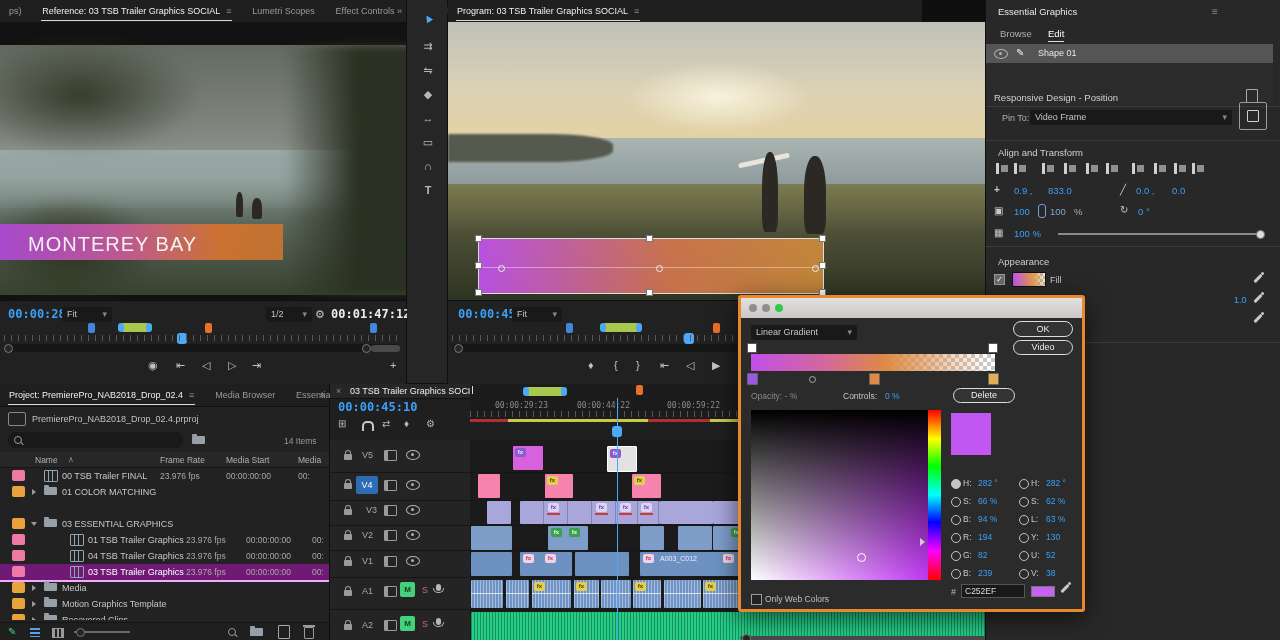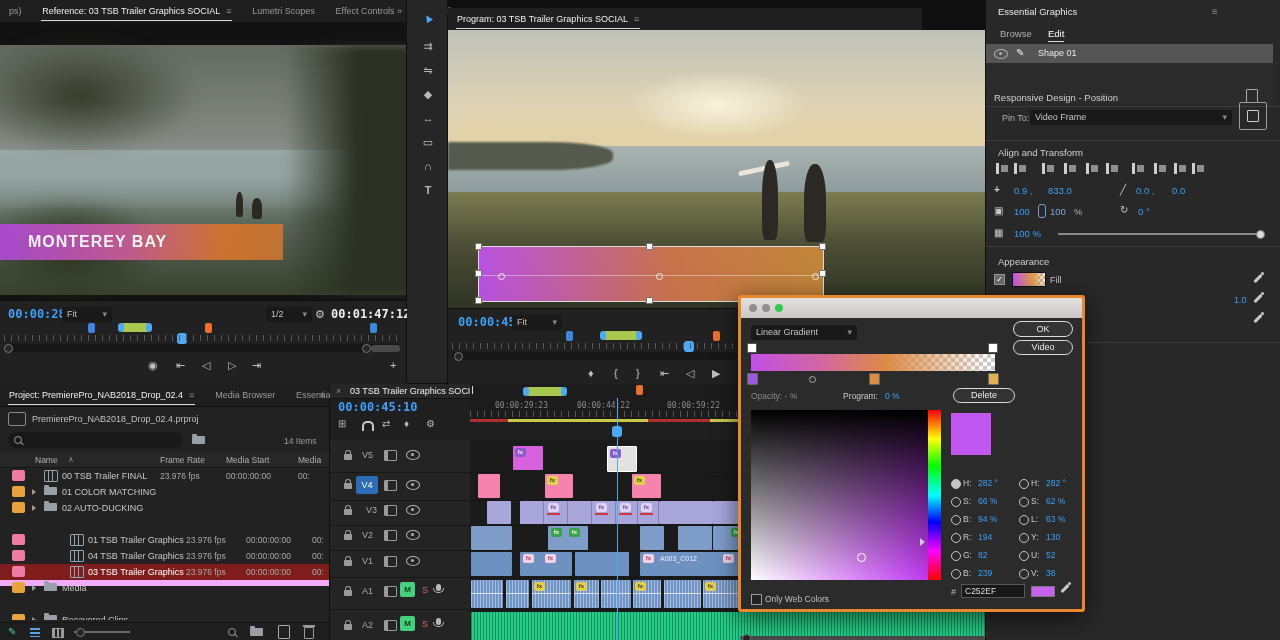--- a/index.html
+++ b/index.html
@@ -54,21 +54,21 @@
   .wave{background-image:repeating-linear-gradient(90deg,rgba(255,255,255,.38) 0 1px,rgba(255,255,255,0) 1px 3px)}
   .wavg{background-image:repeating-linear-gradient(90deg,rgba(0,70,40,.45) 0 1px,rgba(0,0,0,0) 1px 3px)}
   .midln::after{content:'';position:absolute;left:0;right:0;top:45%;height:1px;background:rgba(255,255,255,.7)}
   .lblchip{position:absolute;width:13px;height:11px;border-radius:2px}
   .tri{position:absolute;width:0;height:0;border-left:4px solid #9a9a9a;border-top:3px solid transparent;border-bottom:3px solid transparent}
   .tri.dn{transform:rotate(90deg)}
   .folder{position:absolute;width:13px;height:8px;background:#97a0a8;border-radius:1px}
   .folder::before{content:'';position:absolute;top:-2px;left:0;width:5px;height:2px;background:#97a0a8;border-radius:1px 1px 0 0}
   .seq{position:absolute;width:12px;height:10px;border:1px solid #8fa5b0;border-radius:1px;background:linear-gradient(90deg,transparent 3px,#8fa5b0 3px 4px,transparent 4px 7px,#8fa5b0 7px 8px,transparent 8px)}
   .prow{position:absolute;left:0;width:330px;height:16px}
-  .prow.sel{background:#7f1d1d;border-bottom:6px solid #f0abfc}
+  .prow.sel{background:#701a75;border-bottom:2px solid #f0abfc}
   .pname{position:absolute;top:3px;font-size:9px;color:#c8c8c8;white-space:nowrap}
   .pcol{position:absolute;top:3px;font-size:8.5px;color:#a8a8a8;white-space:nowrap}
   .mag{position:absolute;width:6px;height:6px;border:1px solid #9a9a9a;border-radius:50%}
   .mag::after{content:'';position:absolute;width:4px;height:1px;background:#9a9a9a;transform:rotate(45deg);left:5px;top:6px}
   .radio{position:absolute;left:0;top:1px;width:8px;height:8px;border:1px solid #c4c4c4;border-radius:50%}
   .radio.sel{background:#c4c4c4}
   .cprow{position:absolute;width:66px;height:12px}
   .cplbl{position:absolute;left:12px;top:0;font-size:8.5px;color:#c8c8c8}
   .cpval{position:absolute;left:27px;top:0;font-size:8.5px;color:#3ba0f8}
   .pillbtn{position:absolute;border:1px solid #dcdcdc;border-radius:9px;color:#ececec;font-size:9px;text-align:center;background:rgba(255,255,255,.04)}
@@ -116,21 +116,21 @@
 
     <div class="ab" style="left:0;top:22px;width:406px;height:278px;background:#121212;overflow:hidden">
       <div class="ab" style="left:0;top:23px;width:406px;height:250px;background:linear-gradient(180deg,#636a60 0%,#848a83 38%,#93a09e 52%,#5d6a5e 70%,#39412f 100%)">
         <div class="ab" style="left:0;top:105px;width:406px;height:58px;background:linear-gradient(180deg,#9aa8a6,#8395932e)"></div>
         <div class="ab" style="left:-40px;top:-10px;width:240px;height:120px;background:radial-gradient(closest-side,#343b2a,rgba(40,46,30,0));filter:blur(6px)"></div>
         <div class="ab" style="left:285px;top:0;width:130px;height:250px;background:linear-gradient(90deg,rgba(30,36,24,0),#2a3122 55%);filter:blur(4px)"></div>
         <div class="ab" style="left:-20px;top:150px;width:180px;height:110px;background:radial-gradient(closest-side,#2c331f,rgba(35,40,25,0));filter:blur(6px)"></div>
         <div class="fig" style="left:236px;top:147px;width:7px;height:25px"></div>
         <div class="fig" style="left:252px;top:153px;width:10px;height:21px"></div>
         <div class="ab" style="left:0;top:179px;width:283px;height:36px;background:linear-gradient(90deg,#ae49d6,#c75b95 45%,#d5742f 78%,#c8742f);opacity:.93">
-          <span class="ab" style="left:28px;top:9px;font-size:16px;font-weight:bold;letter-spacing:1px;color:#fff">MONTEREY BAY</span>
+          <span class="ab" style="left:28px;top:9px;font-size:20px;font-weight:normal;letter-spacing:1px;color:#fff">MONTEREY BAY</span>
         </div>
       </div>
     </div>
 
     <div class="ab" style="left:0;top:300px;width:406px;height:83px;background:#212121;border-top:1px solid #0e0e0e">
       <span class="tc ab" style="left:8px;top:6px">00:00:28:11</span>
       <span class="dd" style="left:62px;top:6px;width:40px"><b style="font-weight:normal">Fit</b><i>▾</i></span>
       <span class="dd" style="left:266px;top:6px;width:36px"><b style="font-weight:normal">1/2</b><i>▾</i></span>
       <span class="trbtn" style="left:315px;top:6px">⚙</span>
       <span class="tcw ab" style="left:331px;top:6px">00:01:47:12</span>
@@ -157,21 +157,21 @@
     <span class="tool" style="top:10px;color:#4ea8f8;transform:rotate(-32deg);font-size:12px">▲</span>
     <span class="tool" style="top:38px">⇉</span>
     <span class="tool" style="top:62px">⇋</span>
     <span class="tool" style="top:86px">◆</span>
     <span class="tool" style="top:110px">↔</span>
     <span class="tool" style="top:134px">▭</span>
     <span class="tool" style="top:158px">∩</span>
     <span class="tool" style="top:182px;font-weight:bold">T</span>
   </section>
 
-  <section class="panel" style="left:448px;top:8px;width:474px;height:383px">
+  <section class="panel" style="left:448px;top:0;width:474px;height:383px">
     <div class="tabbar">
       <span class="tab active"><b style="font-weight:normal">Program: 03 TSB Trailer Graphics SOCIAL</b><i class="mn">≡</i></span>
     </div>
     <div class="ab" style="left:0;top:22px;width:537px;height:278px;overflow:hidden">
       <div class="ab" style="left:0;top:0;width:537px;height:130px;background:linear-gradient(180deg,#bfc1b9 0%,#ddd2b4 55%,#e6d2a0 100%)"></div>
       <div class="ab" style="left:180px;top:40px;width:180px;height:70px;background:radial-gradient(closest-side,rgba(255,250,230,.8),rgba(255,250,230,0))"></div>
       <div class="ab" style="left:0;top:116px;width:537px;height:48px;background:linear-gradient(180deg,#aab4b2,#8d9a9c)"></div>
       <div class="ab" style="left:0;top:112px;width:165px;height:28px;background:#565a4e;border-radius:0 40% 40% 0;filter:blur(1px)"></div>
       <div class="ab" style="left:0;top:162px;width:537px;height:116px;background:linear-gradient(180deg,#7c7c51 0%,#4c4e35 45%,#2e3423 100%)"></div>
       <div class="ab" style="left:290px;top:136px;width:52px;height:5px;background:#e9e5da;border-radius:3px;transform:rotate(-12deg)"></div>
@@ -243,25 +243,25 @@
           <span class="pcol" style="left:160px">23.976 fps</span>
           <span class="pcol" style="left:226px">00:00:00:00</span>
           <span class="pcol" style="left:298px">00:</span>
         </div>
       <div class="prow" style="top:16px">
           <i class="lblchip" style="left:12px;top:2px;background:#e8a33d"></i>
           <b class="tri" style="left:32px;top:5px"></b>
           <i class="folder" style="left:44px;top:3px"></i>
           <span class="pname" style="left:62px">01 COLOR MATCHING</span>
         </div>
-      <div class="prow" style="top:32px">
+      <div class="prow" style="top:48px">
           <i class="lblchip" style="left:12px;top:2px;background:#e8a33d"></i>
-          <b class="tri" style="left:32px;top:5px"></b>
+          <b class="tri dn" style="left:32px;top:5px"></b>
           <i class="folder" style="left:44px;top:3px"></i>
-          <span class="pname" style="left:62px">02 AUTO-DUCKING</span>
+          <span class="pname" style="left:62px">03 ESSENTIAL GRAPHICS</span>
         </div>
       <div class="prow" style="top:64px">
           <i class="lblchip" style="left:12px;top:2px;background:#ef7aa5"></i>
           <i class="seq" style="left:70px;top:2px"></i>
           <span class="pname" style="left:88px">01 TSB Trailer Graphics</span>
           <span class="pcol" style="left:186px">23.976 fps</span>
           <span class="pcol" style="left:246px">00:00:00:00</span>
           <span class="pcol" style="left:312px">00:</span>
         </div>
       <div class="prow" style="top:80px">
@@ -278,20 +278,26 @@
           <span class="pname" style="left:88px;color:#fff">03 TSB Trailer Graphics</span>
           <span class="pcol" style="left:186px">23.976 fps</span>
           <span class="pcol" style="left:246px">00:00:00:00</span>
           <span class="pcol" style="left:312px">00:</span>
         </div>
       <div class="prow" style="top:112px">
           <i class="lblchip" style="left:12px;top:2px;background:#e8a33d"></i>
           <b class="tri" style="left:32px;top:5px"></b>
           <i class="folder" style="left:44px;top:3px"></i>
           <span class="pname" style="left:62px">Media</span>
+        </div>
+      <div class="prow" style="top:128px">
+          <i class="lblchip" style="left:12px;top:2px;background:#e8a33d"></i>
+          <b class="tri" style="left:32px;top:5px"></b>
+          <i class="folder" style="left:44px;top:3px"></i>
+          <span class="pname" style="left:62px">Motion Graphics Template</span>
         </div>
       <div class="prow" style="top:144px">
           <i class="lblchip" style="left:12px;top:2px;background:#e8a33d"></i>
           <b class="tri" style="left:32px;top:5px"></b>
           <i class="folder" style="left:44px;top:3px"></i>
           <span class="pname" style="left:62px">Recovered Clips</span>
         </div>
     </div>
 
     <div class="ab" style="left:0;top:238px;width:329px;height:18px;background:#1f1f1f;border-top:1px solid #141414">
@@ -535,21 +541,21 @@
       <span class="ostop" style="left:247px;top:25px"></span>
       <div class="ab" style="left:10px;top:36px;width:244px;height:17px">
         <div class="checker ab" style="left:0;top:0;width:244px;height:17px"></div>
         <div class="ab" style="left:0;top:0;width:244px;height:17px;background:linear-gradient(90deg,#c14fe8 0%,#d3689c 30%,#dd8a45 55%,rgba(224,150,60,0) 97%)"></div>
       </div>
       <span class="cstop" style="left:6px;top:55px;background:#9a5ae0"></span>
       <span class="ab" style="left:68px;top:58px;width:5px;height:5px;border:1px solid #aaa;border-radius:50%"></span>
       <span class="cstop" style="left:128px;top:55px;background:#dd8a45"></span>
       <span class="cstop" style="left:247px;top:55px;background:#e0b055"></span>
       <span class="ab dim" style="left:10px;top:73px;font-size:8.5px"><b style="font-weight:normal">Opacity:</b> <b style="font-weight:normal">- %</b></span>
-      <span class="ab" style="left:102px;top:73px;font-size:8.5px;color:#c8c8c8">Program:</span>
+      <span class="ab" style="left:102px;top:73px;font-size:8.5px;color:#c8c8c8">Controls:</span>
       <span class="ab blue" style="left:144px;top:73px;font-size:8.5px">0 %</span>
       <span class="pillbtn" style="left:212px;top:70px;width:60px;height:13px;line-height:13px">Delete</span>
 
       <div class="ab" style="left:10px;top:92px;width:182px;height:170px;background:linear-gradient(180deg,#000,rgba(0,0,0,0)),linear-gradient(90deg,#ffffff,#bf33f2)">
         <span class="ab" style="left:106px;top:143px;width:7px;height:7px;border:1px solid #fff;border-radius:50%"></span>
       </div>
 
       <div class="ab" style="left:187px;top:92px;width:13px;height:170px;background:linear-gradient(180deg,#f00 0%,#ff0 17%,#0f0 33%,#0ff 50%,#00f 66%,#f0f 83%,#f00 100%)"></div>
       <span class="ab" style="left:179px;top:220px;width:0;height:0;border-top:4px solid transparent;border-bottom:4px solid transparent;border-left:5px solid #ccc"></span>
       <div class="ab" style="left:210px;top:95px;width:40px;height:42px;background:#c157f0"></div>

